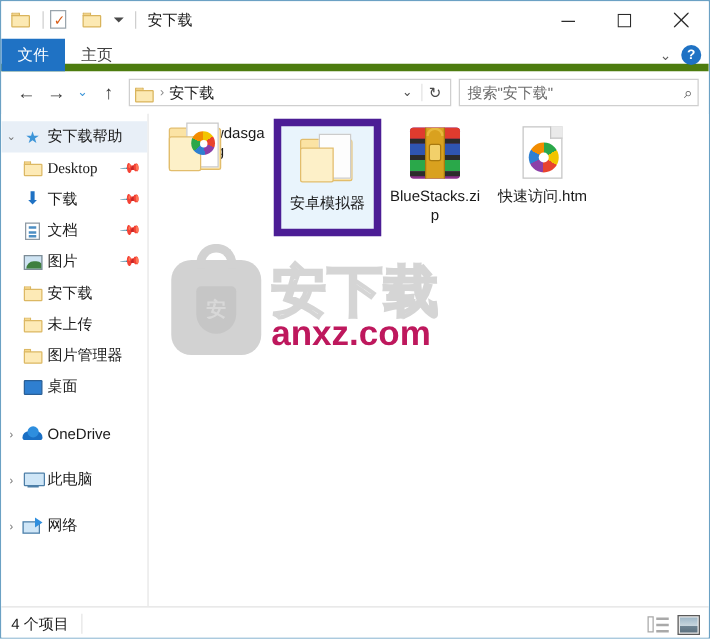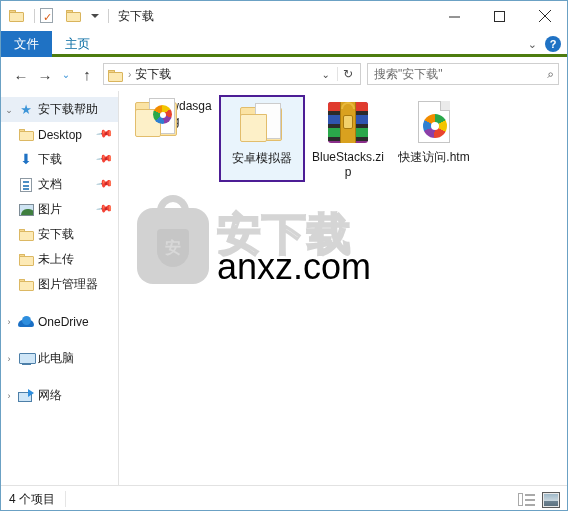--- a/index.html
+++ b/index.html
@@ -63,26 +63,26 @@
   }
   .winbtn {
     width: 45px; height: 30px; display: flex; align-items: center;
     justify-content: center; color: #2b2b2b;
   }
   .winbtn svg { display: block; }
 
   
   #ribbon {
     position: relative; height: 26px; background: #ffffff;
-    border-bottom: 3px solid #4d7c0f;
+    border-bottom: 6px solid #4d7c0f;
     display: flex; align-items: stretch;
   }
   .rtab {
     display: flex; align-items: center; justify-content: center;
-    font-size: 12.5px; color: #0369a1; padding: 0 13px; height: 26px;
+    font-size: 12.5px; color: #404040; padding: 0 13px; height: 26px;
   }
   .rtab.file {
     background: #1f72c4; color: #ffffff; min-width: 50px;
   }
   #ribbon-right {
     position: absolute; right: 6px; top: 0; height: 26px;
     display: flex; align-items: center; gap: 8px;
   }
   .help-circle {
     width: 16px; height: 16px; border-radius: 50%; background: #1f72c4;
@@ -143,21 +143,21 @@
   }
   .nav-icon {
     width: 18px; display: flex; align-items: center; justify-content: center;
     margin-right: 3px;
   }
   .nav-label { font-size: 12px; overflow: hidden; }
   .pin {
     position: absolute; right: 6px; top: 6px; color: #8c8c8c;
     font-size: 11px; transform: rotate(40deg);
   }
-  .indent { padding-left: 16px; }
+  .indent { padding-left: 16px; font-family: Liberation Serif, serif; }
   
   .ico-folder { width: 15px; height: 12px; position: relative; }
   .ico-folder .t { position: absolute; left:0; top:0; width:6px; height:3px;
     background:#f7d98f; border:1px solid #dcb863; border-bottom:none;
     border-radius:1px 1px 0 0; }
   .ico-folder .b { position: absolute; left:0; top:2px; width:15px; height:10px;
     background:#fdeab6; border:1px solid #dcb863; border-radius:0 1px 1px 1px; }
   .ico-download { color: #1f72c4; font-size: 14px; line-height: 13px; }
   .ico-doc {
     width: 12px; height: 14px; background: #fff; border: 1px solid #8d99a3;
@@ -222,21 +222,21 @@
   #filegrid {
     position: absolute; left: 14px; top: 4px; display: flex;
     gap: 0;
   }
   .file-item {
     width: 86px; padding: 4px 2px 2px 2px; display: flex;
     flex-direction: column; align-items: center;
     position: relative;
   }
   .file-item.selected {
-    background: #e9f4fc; border: 2px solid #4c1d95;
+    background: #e9f4fc; border: 6px solid #4c1d95;
     padding: 3px 1px 13px 1px;
   }
   .file-icon {
     width: 48px; height: 48px; position: relative; margin-bottom: 3px;
   }
   .file-label {
     font-size: 12px; color: #1a1a1a; text-align: center; line-height: 15px;
     word-break: break-all; width: 76px;
   }
 
@@ -345,22 +345,23 @@
   #wm-bag .shield span {
     color: #d8d8d8; font-size: 16px; font-weight: bold;
   }
   #wm-text { position: relative; }
   #wm-cn {
     font-size: 44px; font-weight: bold; color: transparent;
     -webkit-text-stroke: 2px #d5d5d5;
     letter-spacing: 1px; line-height: 48px;
   }
   #wm-domain {
-    font-size: 36px; color: #000000; line-height: 30px; margin-top: -6px;
+    font-size: 28px; color: #be185d; line-height: 30px; margin-top: -6px;
     letter-spacing: 0px;
+    font-weight: bold;
   }
 
   
   #statusbar {
     position: relative; height: 27px; border-top: 1px solid #e2e2e2;
     background: #ffffff; display: flex; align-items: center; padding: 0 8px;
   }
   #status-count { font-size: 12px; color: #1a1a1a; }
   #status-sep {
     width: 1px; height: 16px; background: #e5e5e5; margin-left: 10px;
@@ -548,20 +549,26 @@
       <div class="nav-row indent">
         <span class="nav-icon">
             <span class="ico-folder">
               <i class="t"></i>
               <i class="b"></i>
             </span>
           </span>
         <span class="nav-label">图片管理器</span>
       </div>
 
+      <div class="nav-row indent">
+        <span class="nav-icon">
+            <span class="ico-desktop"></span>
+          </span>
+        <span class="nav-label">桌面</span>
+      </div>
 
       <div style="height:12px;"></div>
 
       <div class="nav-row">
         <span class="expander">›</span>
         <span class="nav-icon">
             <span class="ico-cloud"></span>
           </span>
         <span class="nav-label">OneDrive</span>
       </div>

